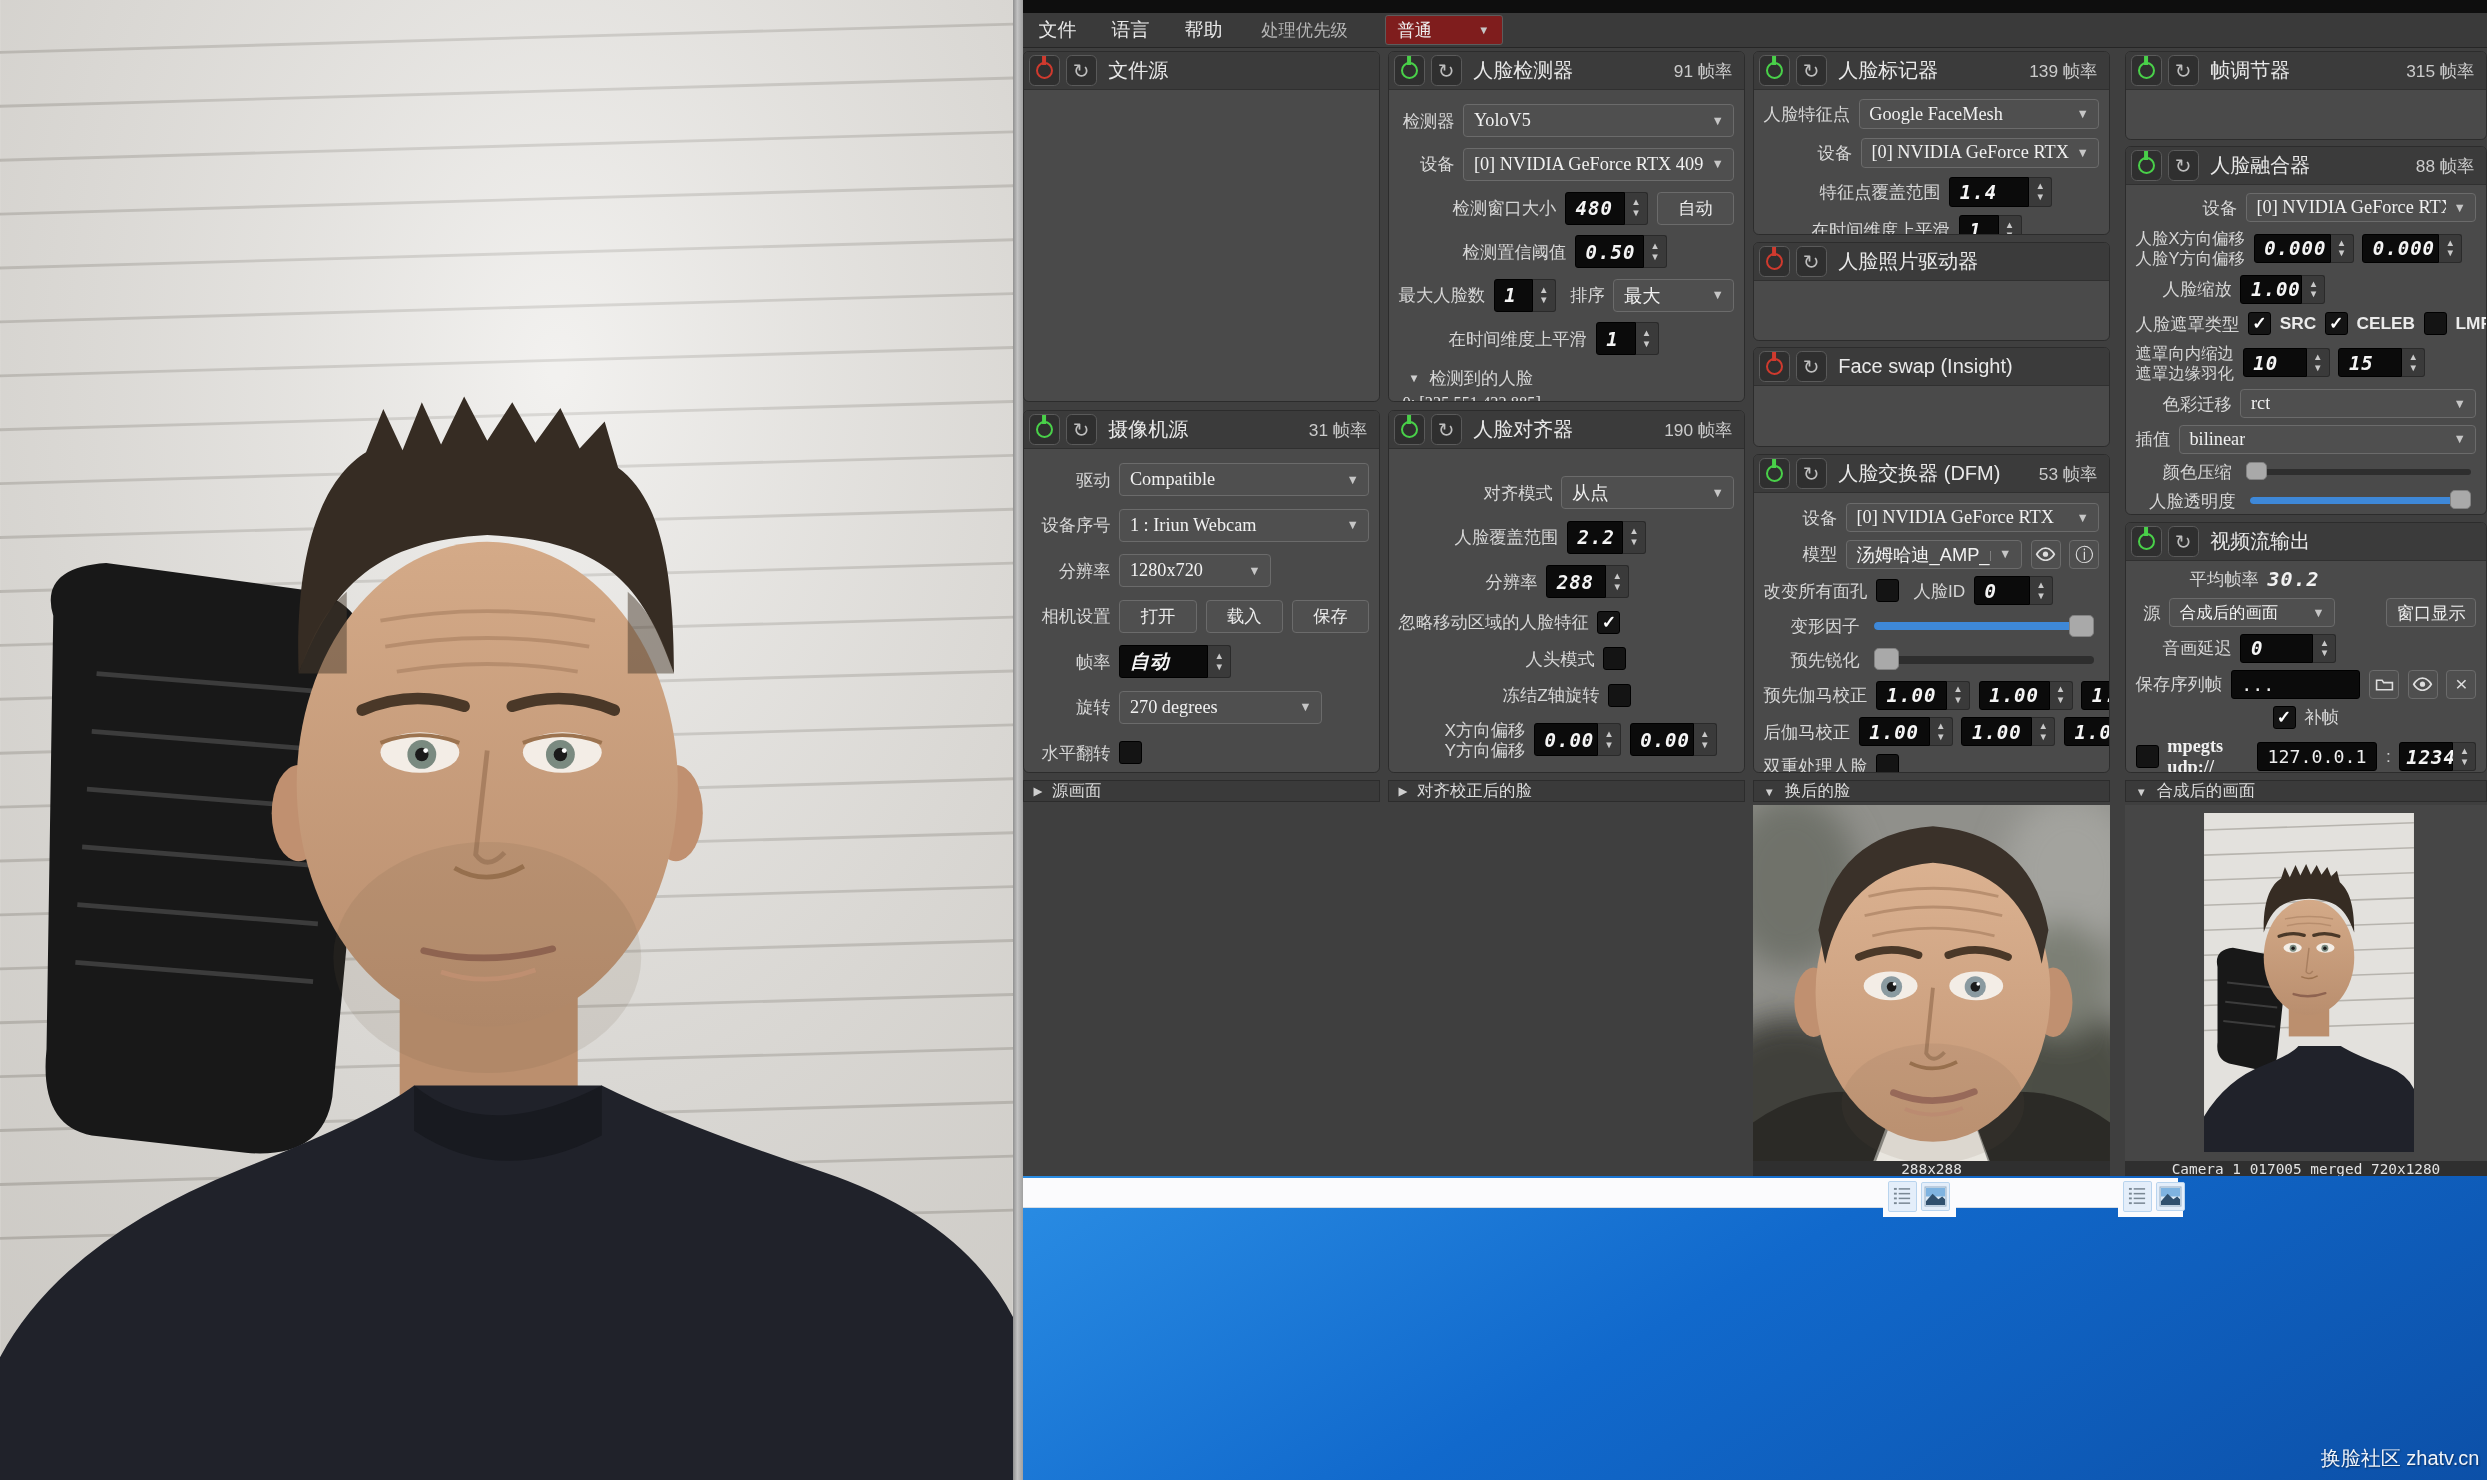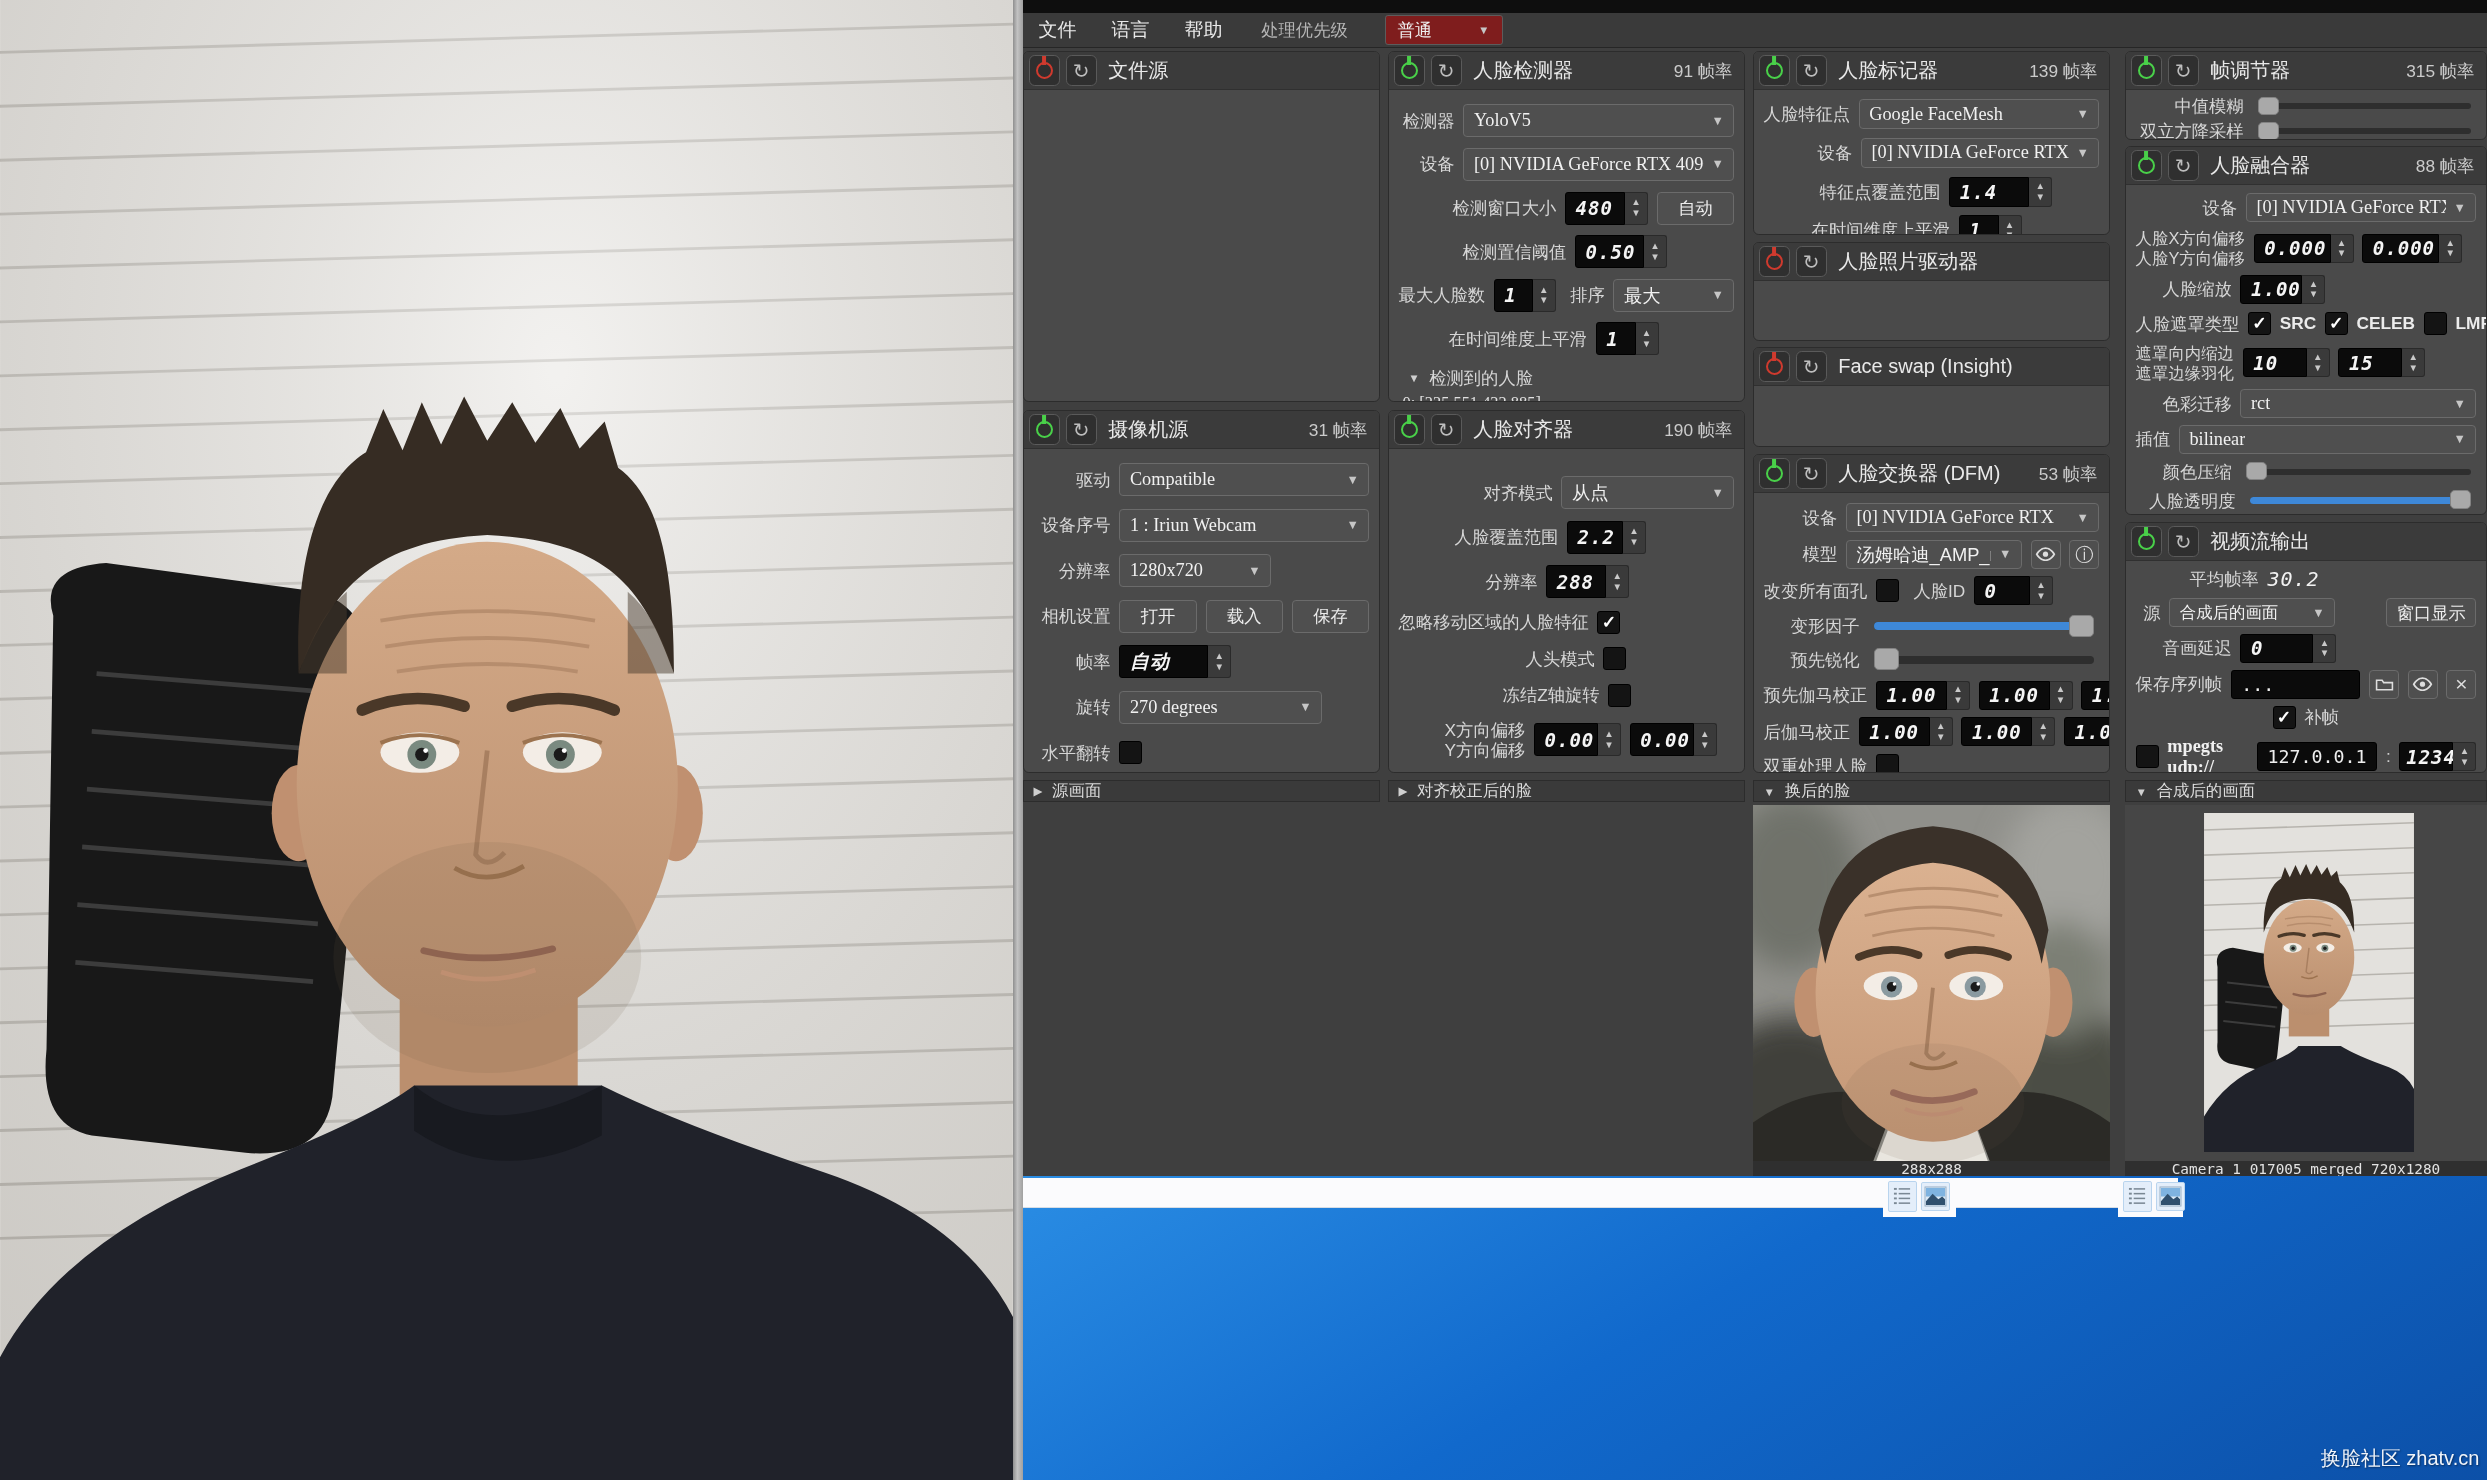--- a/index.html
+++ b/index.html
@@ -35,21 +35,21 @@
   .sa{width:23px;background:#3a3a3a;border:1px solid #2a2a2a;border-left:none;display:flex;flex-direction:column;align-items:center;justify-content:center;gap:1.9px;border-radius:0 2.9px 2.9px 0;box-sizing:border-box}
   .sa i{font-style:normal;font-size:9.6px;color:#c9c9c9;line-height:8.7px}
   .cb{width:21px;height:21px;background:#141414;border:1px solid #000;border-radius:2.9px;display:flex;align-items:center;justify-content:center;flex:0 0 auto}
   .cb i{font-style:normal;color:#fff;font-size:17.3px;font-weight:bold;line-height:1}
   .cbl{color:#ececec;font-weight:bold;font-size:17.3px}
   .slider{position:relative;height:7.7px;background:#2e2e2e;border-radius:3.9px;flex:1;margin:0 5.8px}
   .sfill{position:absolute;left:0;top:0;bottom:0;background:#3e88d8;border-radius:3.9px}
   .shandle{position:absolute;top:-7.7px;width:25px;height:22px;background:#a9a9a9;border:1px solid #838383;border-radius:4.8px;box-sizing:border-box}
   .iconbtn{width:33px;height:33px;background:#4f4f4f;border:1px solid #6b6b6b;border-radius:3.9px;display:flex;align-items:center;justify-content:center;flex:0 0 auto;color:#ddd;font-size:19px;box-sizing:border-box}
   .field{height:33px;background:#0b0b0b;border:1px solid #000;border-radius:2.9px;color:#efefef;font-family:"DejaVu Sans Mono",monospace;font-size:18.3px;display:flex;align-items:center;padding:0 9.6px;box-sizing:border-box}
-  .segtext{font-family:"DejaVu Sans Mono",monospace;font-style:italic;font-weight:normal;font-size:20px;color:#f2f2f2;letter-spacing:1px}
+  .segtext{font-family:"DejaVu Sans Mono",monospace;font-style:italic;font-weight:bold;font-size:20px;color:#f2f2f2;letter-spacing:1px}
   .secbar{position:absolute;height:22px;background:#3a3a3a;border:1px solid #2c2c2c;display:flex;align-items:center;gap:9.6px;padding:0 9.6px;color:#dcdcdc;font-size:16.4px;box-sizing:border-box}
   .secbar .tri{font-size:11.6px;color:#cfcfcf}
   .capbar{position:absolute;background:#2f2f2f;color:#e3e3e3;font-family:"DejaVu Sans Mono",monospace;font-size:14.4px;display:flex;align-items:center;justify-content:center;height:16.4px}
   .preview{position:absolute;background:#464646}
   
   #splitter{position:absolute;left:1013px;top:0;width:10.6px;height:1480px;background:linear-gradient(90deg,#8f8f8f,#c2c2c2 40%,#9a9a9a)}
   #desktop{position:absolute;left:1023px;top:1176px;width:1464px;height:304px;background:linear-gradient(150deg,#2a8de4 0%,#1169cc 45%,#0c50a8 100%)}
   #taskstrip{position:absolute;left:1023px;top:1178px;width:1155px;height:29px;background:#fbfbfd;border-bottom:1px solid #d8dde4}
   .icotab{position:absolute;background:#fbfbfd}
   .tico{position:absolute;display:flex;align-items:center;justify-content:center;background:#e4eefa;border:1px solid #b9d4ee;border-radius:1.9px;box-sizing:border-box}
@@ -623,34 +623,20 @@
 
     <div class="panel" style="left:1102px;top:51px;width:362px;height:89px">
       <div class="phead">
         <span class="pbtn on">
             <span class="ring"></span>
           </span>
         <span class="rbtn">↻</span>
         <span class="ptitle">帧调节器</span>
         <span class="pfps">315 帧率</span>
       </div>
-      <div class="pbody" style="padding-top:5.8px;gap:3.9px">
-        <div class="row" style="min-height:21px">
-            <span class="lbl" style="width:108px">中值模糊</span>
-          <div class="slider" style="height:5.8px">
-              <div class="shandle" style="left:0;top:-6.7px;width:21px;height:18.3px"></div>
-            </div>
-          </div>
-        <div class="row" style="min-height:21px">
-            <span class="lbl" style="width:108px">双立方降采样</span>
-          <div class="slider" style="height:5.8px">
-              <div class="shandle" style="left:0;top:-6.7px;width:21px;height:18.3px"></div>
-            </div>
-          </div>
-      </div>
     </div>
 
     <div class="panel" style="left:1102px;top:146px;width:362px;height:369px">
       <div class="phead">
         <span class="pbtn on">
             <span class="ring"></span>
           </span>
         <span class="rbtn">↻</span>
         <span class="ptitle">人脸融合器</span>
         <span class="pfps">88 帧率</span>

